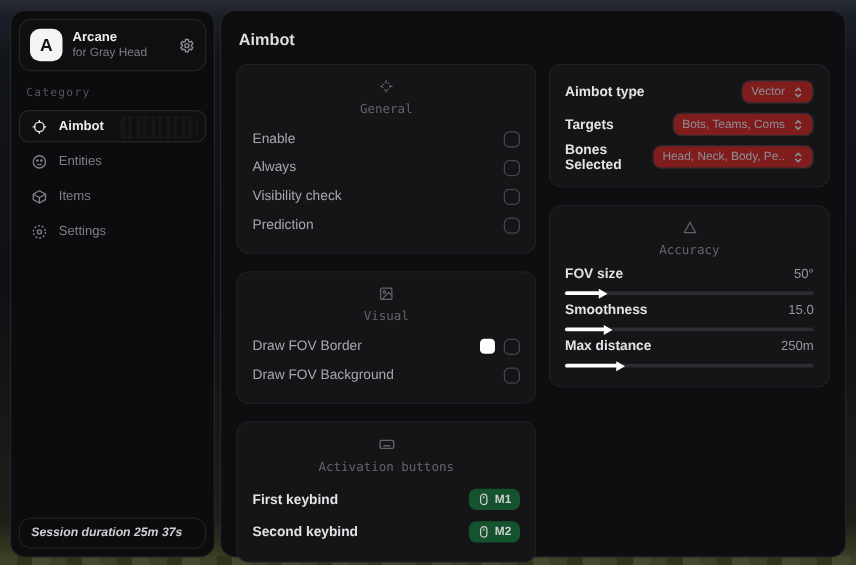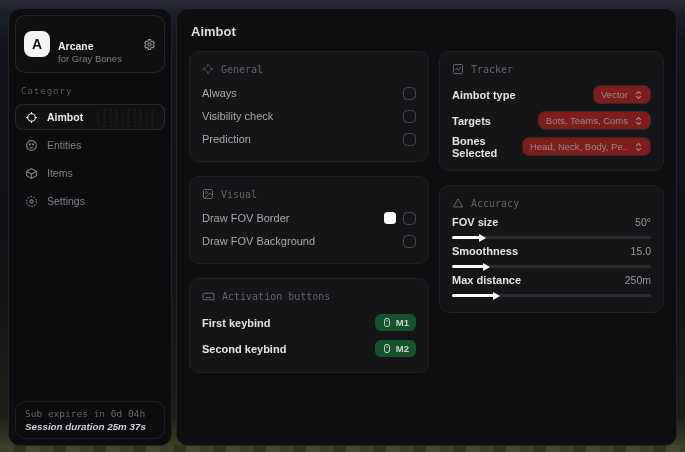--- a/index.html
+++ b/index.html
@@ -12,21 +12,21 @@
 
   .panel { position:absolute; background:#0c0c0e; border:1px solid #232328; border-radius:12px; }
   .sidebar { left:8px; top:8px; width:164px; height:438px; display:flex; flex-direction:column; padding:6px; }
   .main { left:176px; top:8px; width:501px; height:438px; background:#0e0e10; padding:12px 12px; }
 
   
   .side-head { border:1px solid rgba(255,255,255,.09); background:rgba(255,255,255,.015);
     border-radius:10px; display:flex; align-items:center; gap:8px; padding:7px 8px; }
   .logo { width:26px; height:26px; border-radius:8px; background:#f4f4f5; color:#141416;
     display:flex; align-items:center; justify-content:center; font-weight:bold; font-size:14px; flex:0 0 auto; }
-  .side-head .titles { flex:1; line-height:1.25;margin-top:17px; }
+  .side-head .titles { flex:1; line-height:1.25; }
   .app-name { font-size:10.5px; font-weight:bold; color:#ececee; }
   .app-sub { font-size:9.5px; color:#7d7d84; }
   .icon-btn { color:#8e8e95; display:flex; align-items:center; }
 
   .cat-label { font-family:"DejaVu Sans Mono", monospace; font-size:9px; letter-spacing:1px;
     color:#55555c; margin:13px 6px 7px 6px; }
 
   .nav-item { display:flex; align-items:center; gap:9px; height:26px; padding:0 9px; margin:1px 0;
     border-radius:8px; color:#7f7f86; font-size:10.5px; border:1px solid transparent; position:relative; cursor:pointer; }
   .nav-item.active { color:#ededef; font-weight:bold; border-color:rgba(255,255,255,.10); background:rgba(255,255,255,.02); }
@@ -39,21 +39,21 @@
   .foot-line1 { font-family:"DejaVu Sans Mono", monospace; font-size:9.5px; color:#63636a; margin-bottom:2px; }
   .foot-line2 { font-size:9.8px; font-weight:bold; color:#cfcfd3;font-style:italic; }
 
   
   .page-title { font-size:13px; font-weight:bold; color:#dededf; margin:3px 0 12px 2px; }
   .cols { display:flex; gap:10px; }
   .col-left { width:240px; flex:0 0 auto; }
   .col-right { flex:1; }
   .card { background:#151518; border:1px solid #1f1f24; border-radius:10px; padding:9px 12px 11px 12px; margin-bottom:14px; }
   .sec-head { display:flex; align-items:center; gap:7px; font-family:"DejaVu Sans Mono", monospace;
-    font-size:10px; color:#63636a; margin:2px 0 7px 0; }
+    font-size:10px; color:#63636a; margin:2px 0 7px 0;flex-direction:column; }
   .row { display:flex; align-items:center; justify-content:space-between; min-height:22px; }
   .row + .row { margin-top:1px; }
   .row-label { font-size:11px; color:#a7a7ad; }
   .row-label.strong { color:#e3e3e6; font-weight:bold; }
   .checkbox { width:13px; height:13px; border:1.5px solid #47474e; border-radius:4.5px; background:transparent; cursor:pointer; flex:0 0 auto; }
   .right-group { display:flex; align-items:center; gap:7px; }
   .swatch { width:12px; height:12px; border-radius:3.5px; }
 
   .chip { display:flex; align-items:center; gap:4px; background:#14532d; border-radius:6px;
     padding:3px 7px; font-size:9.5px; font-weight:bold; color:#cfcfd3; cursor:pointer; }
@@ -76,21 +76,21 @@
 <body>
 
 <div class="game-bg"></div>
 
 <div class="panel sidebar">
 
   <div class="side-head">
     <div class="logo">A</div>
     <div class="titles">
       <div class="app-name">Arcane</div>
-      <div class="app-sub">for Gray Bones</div>
+      <div class="app-sub">for Gray Head</div>
     </div>
     <span class="icon-btn">
       <svg width="13" height="13" viewBox="0 0 24 24" fill="none" stroke="currentColor" stroke-width="2">
         <circle cx="12" cy="12" r="3"></circle>
           <path d="M19 12a7 7 0 0 0-.1-1.2l2-1.6-2-3.4-2.4 1a7 7 0 0 0-2-1.2L14 3h-4l-.4 2.6a7 7 0 0 0-2 1.2l-2.4-1-2 3.4 2 1.6A7 7 0 0 0 5 12c0 .4 0 .8.1 1.2l-2 1.6 2 3.4 2.4-1c.6.5 1.3.9 2 1.2L10 21h4l.4-2.6c.7-.3 1.4-.7 2-1.2l2.4 1 2-3.4-2-1.6c.1-.4.2-.8.2-1.2z"></path>
       </svg>
     </span>
   </div>
 
   <div class="cat-label">Category</div>
@@ -129,21 +129,20 @@
 
   <div class="nav-item">
     <svg width="13" height="13" viewBox="0 0 24 24" fill="none" stroke="currentColor" stroke-width="2">
       <circle cx="12" cy="12" r="3"></circle>
         <circle cx="12" cy="12" r="9" stroke-dasharray="3 2.6"></circle>
     </svg>
     <span>Settings</span>
   </div>
 
   <div class="side-foot">
-    <div class="foot-line1">Sub expires in 6d 04h</div>
     <div class="foot-line2">Session duration 25m 37s</div>
   </div>
 </div>
 
 <div class="panel main">
   <div class="page-title">Aimbot</div>
 
   <div class="cols">
 
     <div class="col-left">
@@ -151,20 +150,24 @@
       <div class="card">
         <div class="sec-head">
           <svg width="12" height="12" viewBox="0 0 24 24" fill="none" stroke="currentColor" stroke-width="2">
             <circle cx="12" cy="12" r="6" stroke-dasharray="2.5 2.5"></circle>
               <line x1="12" y1="2" x2="12" y2="6"></line>
               <line x1="12" y1="18" x2="12" y2="22"></line>
               <line x1="2" y1="12" x2="6" y2="12"></line>
               <line x1="18" y1="12" x2="22" y2="12"></line>
           </svg>
           <span>General</span>
+        </div>
+        <div class="row">
+          <span class="row-label">Enable</span>
+          <span class="checkbox"></span>
         </div>
         <div class="row">
           <span class="row-label">Always</span>
           <span class="checkbox"></span>
         </div>
         <div class="row">
           <span class="row-label">Visibility check</span>
           <span class="checkbox"></span>
         </div>
         <div class="row">
@@ -226,27 +229,20 @@
             </svg>
             <span>M2</span>
           </span>
         </div>
       </div>
     </div>
 
     <div class="col-right">
 
       <div class="card">
-        <div class="sec-head">
-          <svg width="12" height="12" viewBox="0 0 24 24" fill="none" stroke="currentColor" stroke-width="2">
-            <rect x="3" y="3" width="18" height="18" rx="2"></rect>
-              <path d="M7 14l3-4 3 5 4-7"></path>
-          </svg>
-          <span>Tracker</span>
-        </div>
 
         <div class="row tracker-row">
           <span class="row-label strong">Aimbot type</span>
           <span class="dropdown">
             <span class="dd-val">Vector</span>
             <svg width="9" height="10" viewBox="0 0 10 10" fill="none" stroke="currentColor" stroke-width="1.4">
               <path d="M2.5 3.8 5 1.3l2.5 2.5M2.5 6.2 5 8.7l2.5-2.5"></path>
             </svg>
           </span>
         </div>

